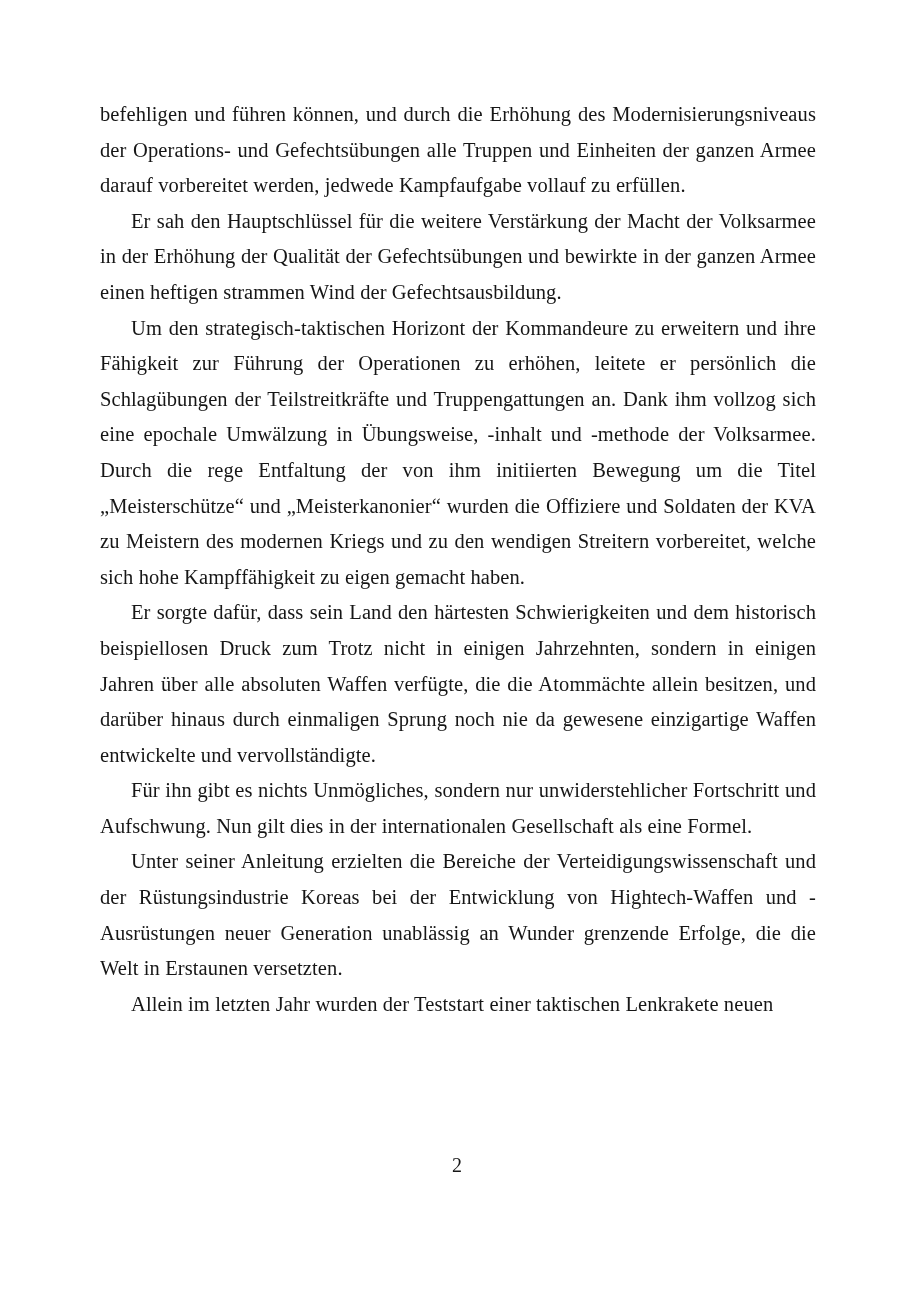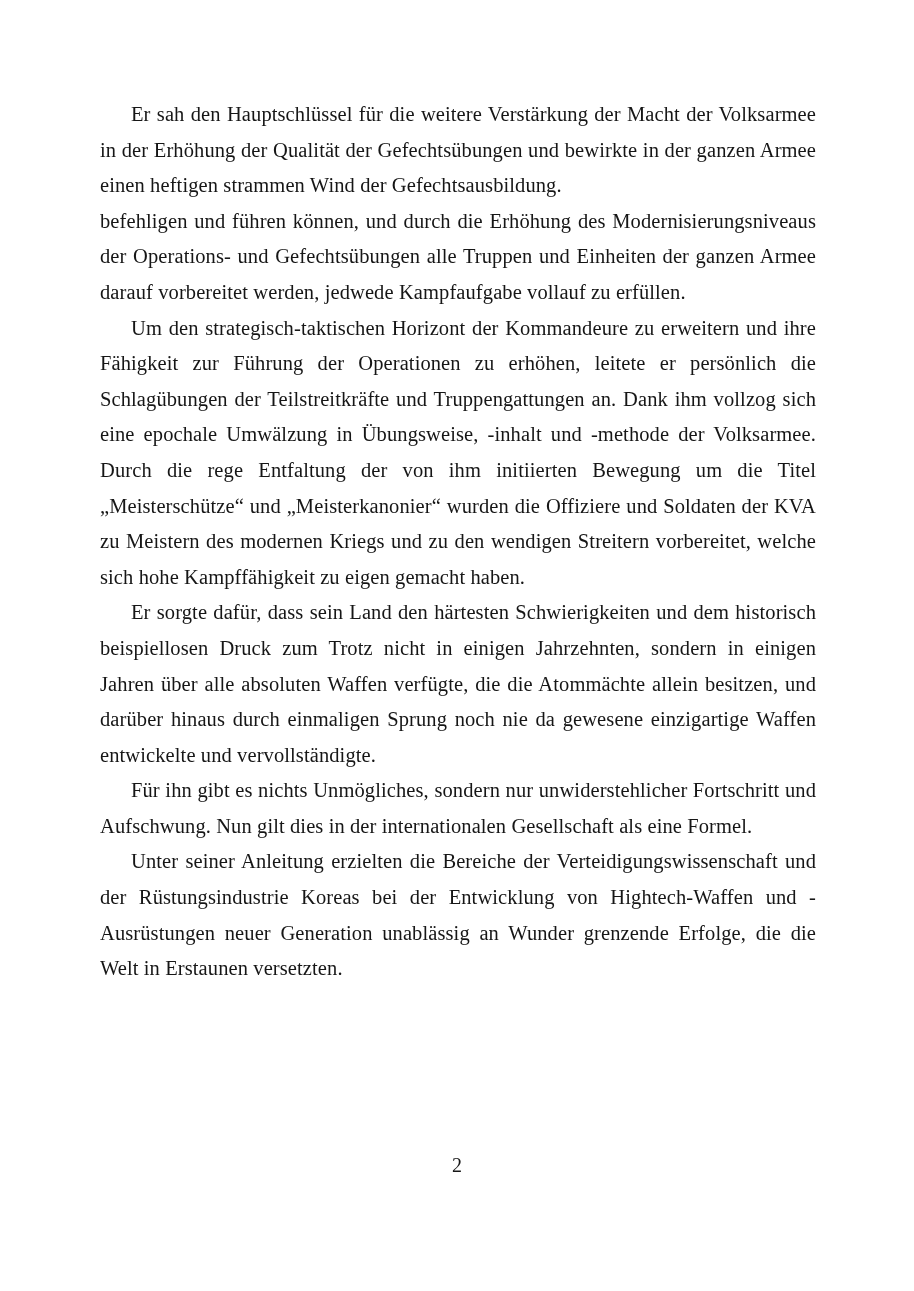--- a/index.html
+++ b/index.html
@@ -43,21 +43,22 @@
     font-size: 20px;
     line-height: 35px;
     color: #161616;
   }
 </style>
 </head>
 <body>
 
 <div class="page">
   <div class="text-block">
+      <p class="para">befehligen und führen können, und durch die Erhöhung des Modernisierungsniveaus der Operations- und Gefechtsübungen alle Truppen und Einheiten der ganzen Armee darauf vorbereitet werden, jedwede Kampfaufgabe vollauf zu erfüllen.</p>
       <p class="para indent">Er sah den Hauptschlüssel für die weitere Verstärkung der Macht der Volksarmee in der Erhöhung der Qualität der Gefechtsübungen und bewirkte in der ganzen Armee einen heftigen strammen Wind der Gefechtsausbildung.</p>
-      <p class="para">befehligen und führen können, und durch die Erhöhung des Modernisierungsniveaus der Operations- und Gefechtsübungen alle Truppen und Einheiten der ganzen Armee darauf vorbereitet werden, jedwede Kampfaufgabe vollauf zu erfüllen.</p>
       <p class="para indent">Um den strategisch-taktischen Horizont der Kommandeure zu erweitern und ihre Fähigkeit zur Führung der Operationen zu erhöhen, leitete er persönlich die Schlagübungen der Teilstreitkräfte und Truppengattungen an. Dank ihm vollzog sich eine epochale Umwälzung in Übungsweise, -inhalt und -methode der Volksarmee. Durch die rege Entfaltung der von ihm initiierten Bewegung um die Titel „Meisterschütze“ und „Meisterkanonier“ wurden die Offiziere und Soldaten der KVA zu Meistern des modernen Kriegs und zu den wendigen Streitern vorbereitet, welche sich hohe Kampffähigkeit zu eigen gemacht haben.</p>
       <p class="para indent">Er sorgte dafür, dass sein Land den härtesten Schwierigkeiten und dem historisch beispiellosen Druck zum Trotz nicht in einigen Jahrzehnten, sondern in einigen Jahren über alle absoluten Waffen verfügte, die die Atommächte allein besitzen, und darüber hinaus durch einmaligen Sprung noch nie da gewesene einzigartige Waffen entwickelte und vervollständigte.</p>
       <p class="para indent">Für ihn gibt es nichts Unmögliches, sondern nur unwiderstehlicher Fortschritt und Aufschwung. Nun gilt dies in der internationalen Gesellschaft als eine Formel.</p>
       <p class="para indent">Unter seiner Anleitung erzielten die Bereiche der Verteidigungswissenschaft und der Rüstungsindustrie Koreas bei der Entwicklung von Hightech-Waffen und -Ausrüstungen neuer Generation unablässig an Wunder grenzende Erfolge, die die Welt in Erstaunen versetzten.</p>
+      <p class="para indent">Allein im letzten Jahr wurden der Teststart einer taktischen Lenkrakete neuen</p>
     </div>
   <div class="page-number">2</div>
 </div>
 
 </body></html>

